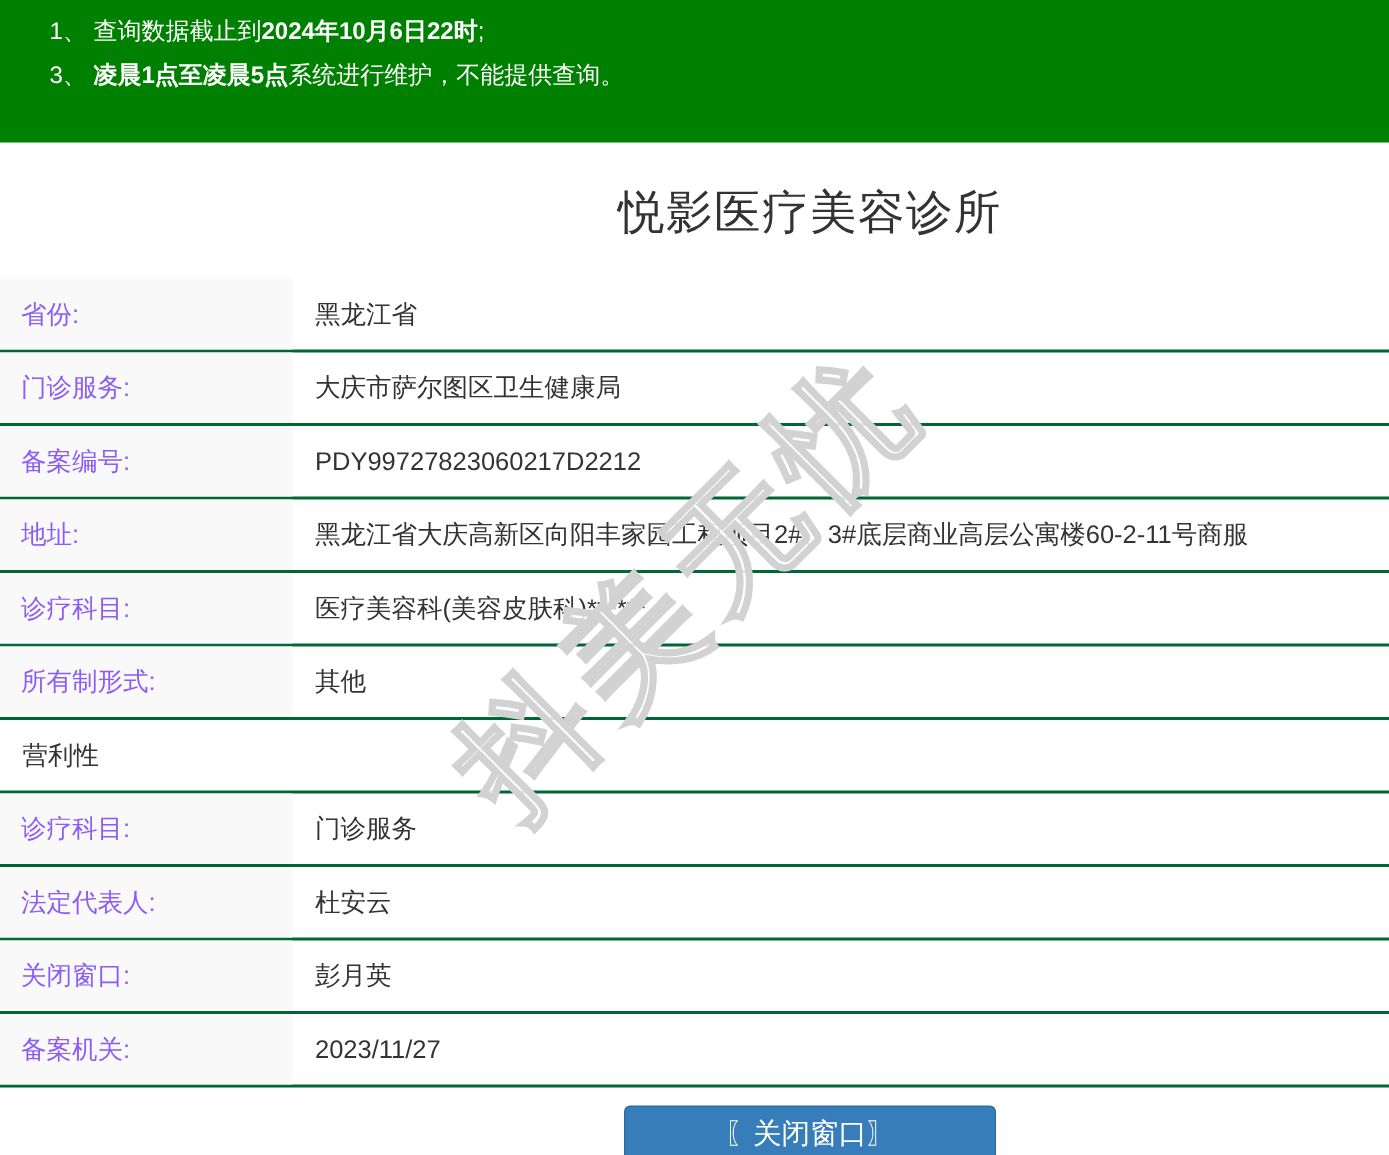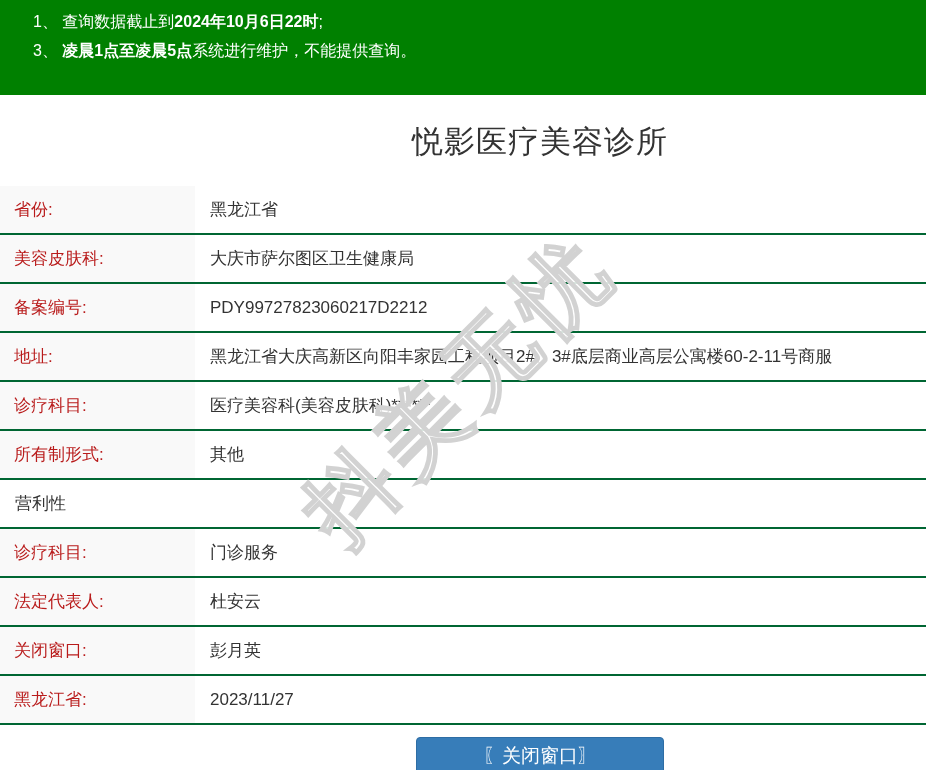--- a/index.html
+++ b/index.html
@@ -48,21 +48,21 @@
   .info-table { width: 100%; }
   .row {
     display: flex;
     height: 49px;
     border-bottom: 2px solid #006633;
     align-items: stretch;
   }
   .row .label {
     width: 195px;
     background: #f9f9f9;
-    color: #b91c1c;
+    color: #8b5cf6;
     font-size: 17px;
     line-height: 47px;
     padding-left: 14px;
     flex-shrink: 0;
   }
   .row .value {
     flex: 1;
     color: #333333;
     font-size: 17px;
     line-height: 47px;
@@ -121,21 +121,21 @@
   <div class="content">
 
     <div class="page-title">悦影医疗美容诊所</div>
 
     <div class="info-table">
       <div class="row">
         <div class="label">省份:</div>
         <div class="value">黑龙江省</div>
       </div>
       <div class="row">
-        <div class="label">美容皮肤科:</div>
+        <div class="label">门诊服务:</div>
         <div class="value">大庆市萨尔图区卫生健康局</div>
       </div>
       <div class="row">
         <div class="label">备案编号:</div>
         <div class="value">PDY99727823060217D2212</div>
       </div>
       <div class="row">
         <div class="label">地址:</div>
         <div class="value">黑龙江省大庆高新区向阳丰家园工程项目2#、3#底层商业高层公寓楼60-2-11号商服</div>
       </div>
@@ -156,21 +156,21 @@
       </div>
       <div class="row">
         <div class="label">法定代表人:</div>
         <div class="value">杜安云</div>
       </div>
       <div class="row">
         <div class="label">关闭窗口:</div>
         <div class="value">彭月英</div>
       </div>
       <div class="row">
-        <div class="label">黑龙江省:</div>
+        <div class="label">备案机关:</div>
         <div class="value">2023/11/27</div>
       </div>
     </div>
 
     <div class="btn-wrap">
       <button class="close-btn">〖关闭窗口〗</button>
     </div>
 
   </div>
 

